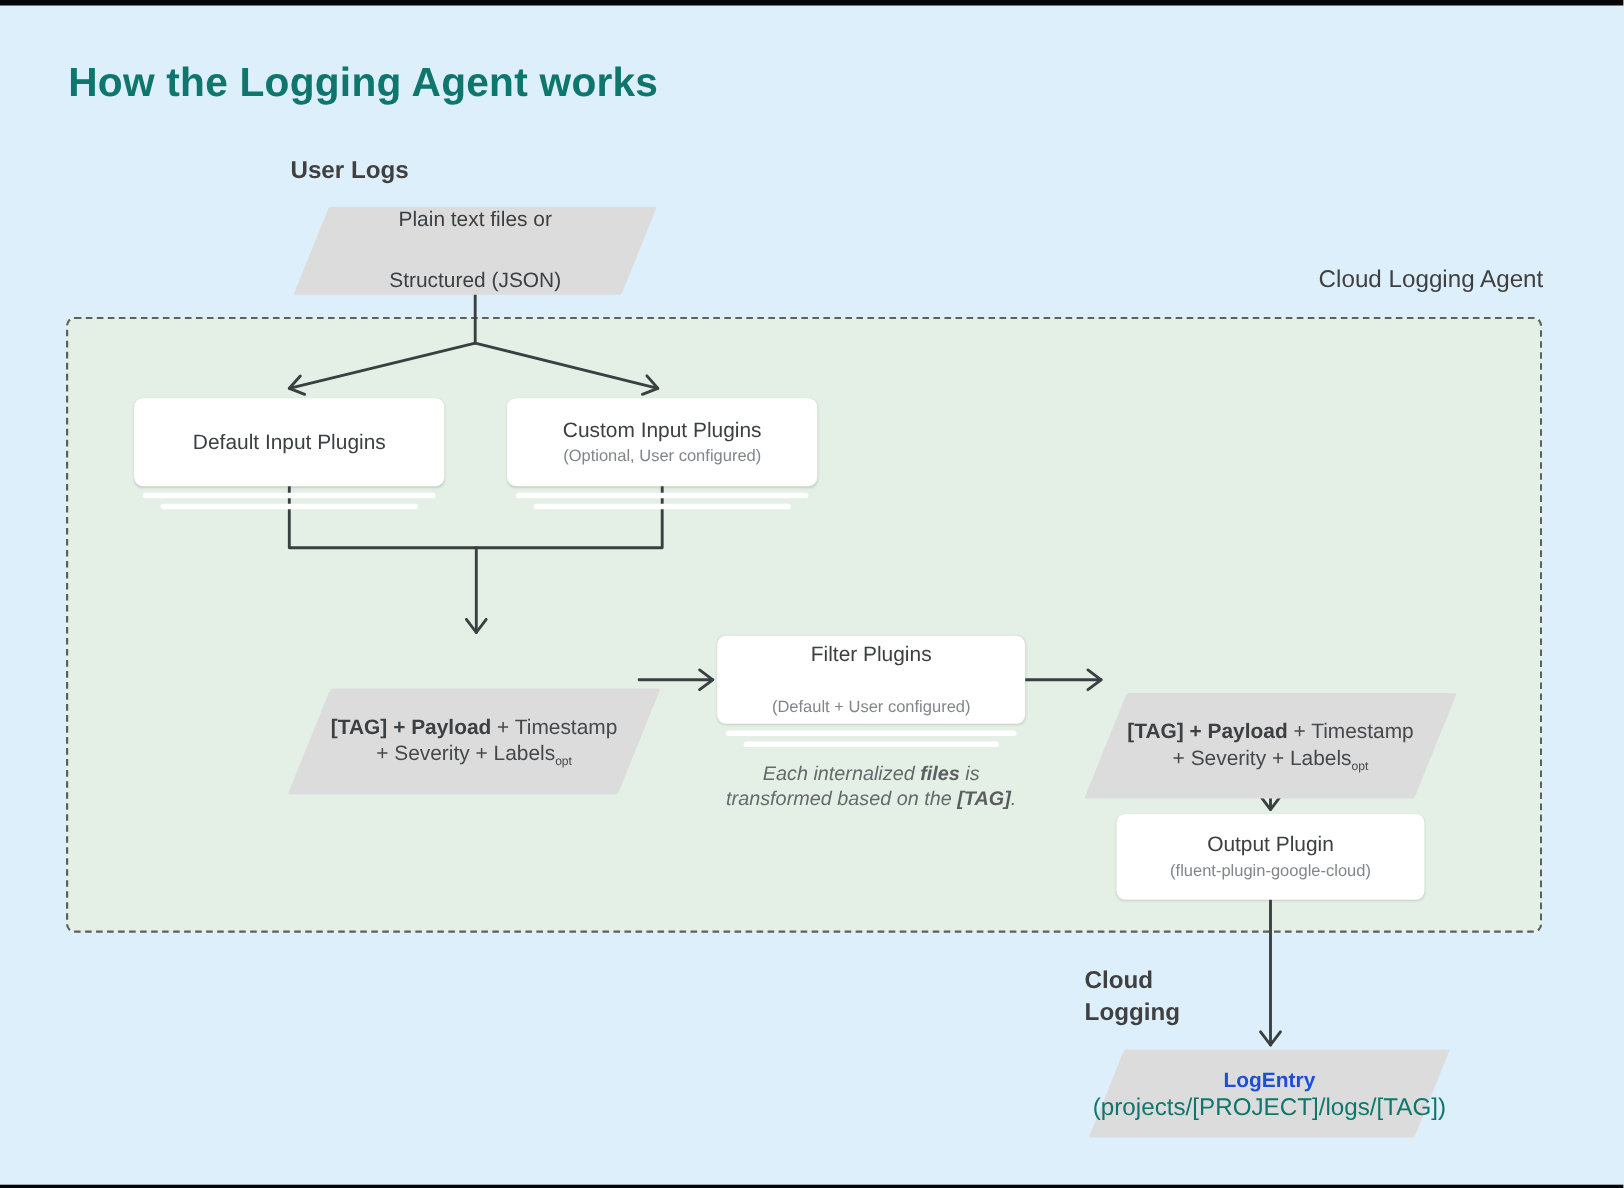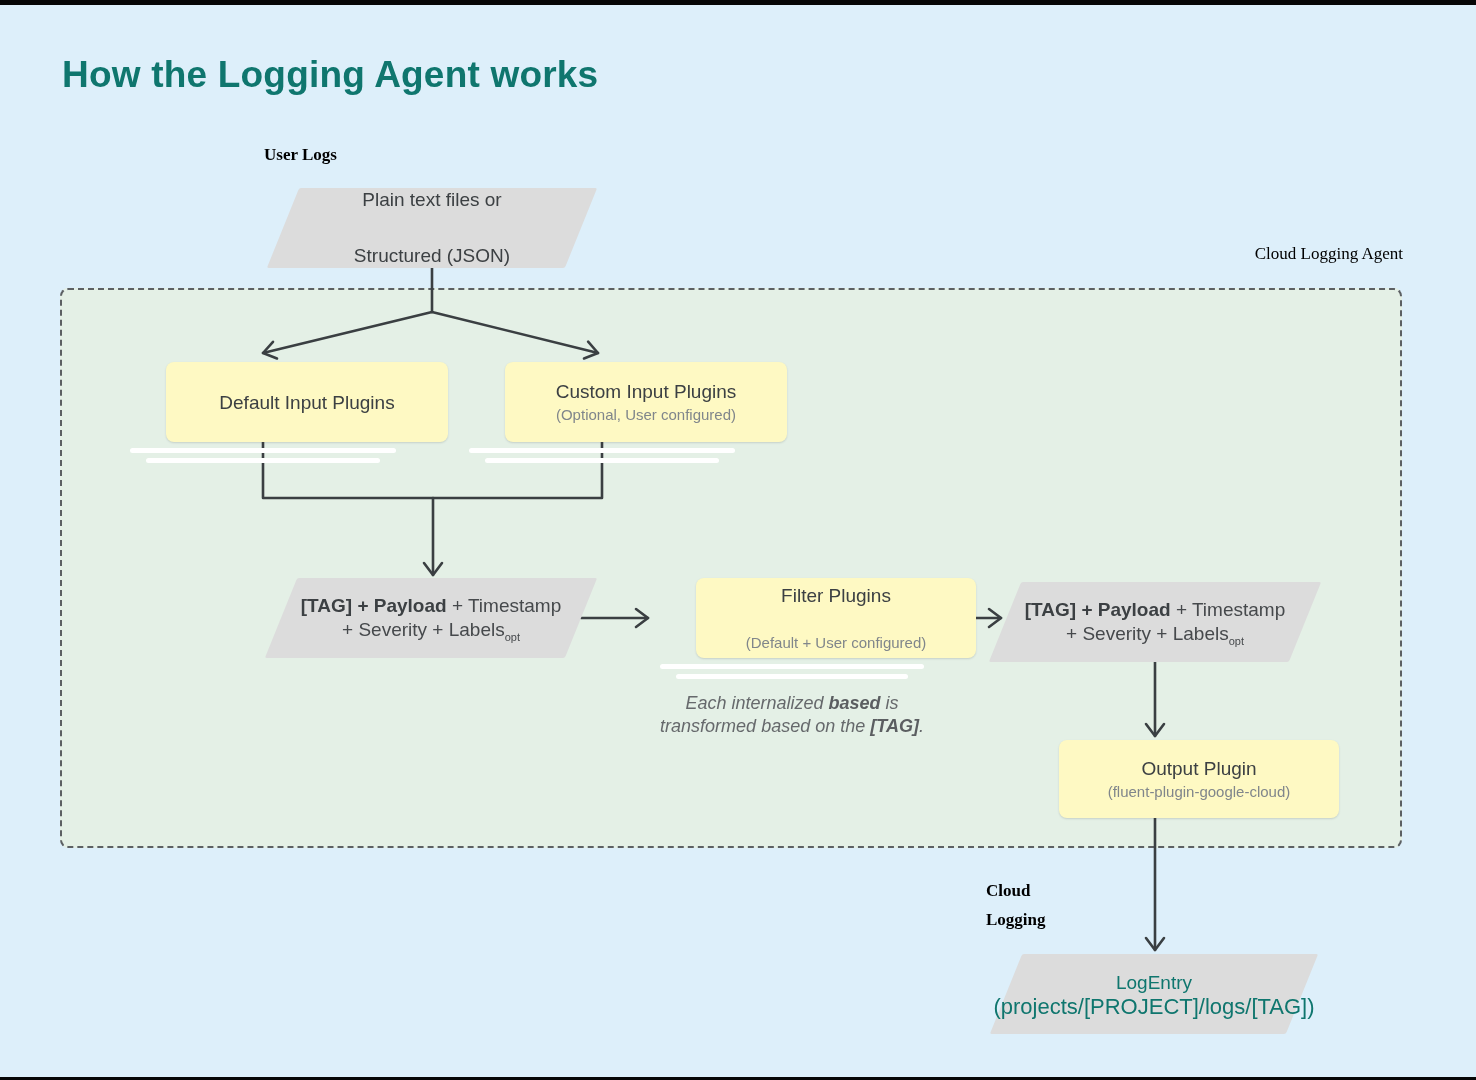--- a/index.html
+++ b/index.html
@@ -15,45 +15,44 @@
   .edge-bar { position:absolute; left:0; width:1476px; background:#060606; }
   .edge-bar.top { top:0; height:5px; }
   .edge-bar.bottom { bottom:0; height:3px; }
 
   .page-title {
     position:absolute; left:62px; top:54px;
     font-size:37px; font-weight:700; letter-spacing:0.2px; color:#0f766e;
   }
 
   .flow-label {
-    position:absolute; font-size:17px; font-weight:700; color:#000000; line-height:29px;font-family:Liberation Serif, serif;
+    position:absolute; font-size:22px; font-weight:700; color:#404040; line-height:29px;
   }
   .lbl-user-logs { left:264px; top:140px; }
   .lbl-agent { top:239px; right:73px; font-weight:400; }
   .lbl-log-records-left { left:257px; top:530px; }
   .lbl-log-records-right { left:986px; top:534px; }
   .lbl-cloud-logging { left:986px; top:876px; }
 
   .agent-panel {
     position:absolute; left:60px; top:288px; width:1342px; height:560px;
     background:#e4f0e6;
     border:2px dashed #5c6063;
     border-radius:8px;
   }
 
   svg.connectors { position:absolute; inset:0; z-index:2; pointer-events:none; }
   svg.connectors path { stroke:#3a3f42; stroke-width:2.6; fill:none; stroke-linecap:round; stroke-linejoin:round; }
 
   .card {
     position:absolute; z-index:3;
-    background:#fef9c3; border-radius:8px;
+    background:#ffffff; border-radius:8px;
     box-shadow:0 1px 2px rgba(60,64,67,0.18);
     display:flex; flex-direction:column; align-items:center; justify-content:center;
     text-align:center;
-    margin-left:44px;
   }
   .card .card-title { font-size:19px; color:#3c4043; line-height:25px; }
   .card .card-subtitle { font-size:15px; color:#80868b; line-height:21px; }
   .card-default { left:122px; top:362px; width:282px; height:80px; }
   .card-custom  { left:461px; top:362px; width:282px; height:80px; }
   .card-filter  { left:652px; top:578px; width:280px; height:80px;gap:24px; }
   .card-output  { left:1015px; top:740px; width:280px; height:78px; }
 
   .stack-bar {
     position:absolute; z-index:3; height:5px; background:#ffffff; border-radius:3px;
@@ -63,28 +62,28 @@
   .para .para-shape {
     position:absolute; inset:0; background:#dcdcdc; border-radius:2px;
     transform:skewX(-22deg);
   }
   .para .para-content {
     position:absolute; inset:0; display:flex; flex-direction:column;
     align-items:center; justify-content:center; text-align:center;
   }
   .para-source { left:283px; top:188px; width:298px; height:80px; }
   .para-source .para-content { font-size:19px; color:#3c4043; line-height:24px;justify-content:space-between; }
-  .para-record { width:300px; height:80px; }
+  .para-record { width:300px; height:96px;margin-top:48px; }
   .para-record-left { left:281px; top:578px; }
   .para-record-right { left:1005px; top:582px; }
   .para-record .para-content { font-size:19px; color:#46494c; line-height:24px; }
   .para-record b { color:#3c4043; }
   .para-record sub { font-size:11px; line-height:0; }
   .para-logentry { left:1006px; top:954px; width:296px; height:80px; }
-  .para-logentry .pl-title { font-size:19px; color:#0f766e; line-height:26px; }
+  .para-logentry .pl-title { font-size:19px; color:#1d4ed8; line-height:26px;font-weight:bold; }
   .para-logentry .pl-subtitle { font-size:22px; color:#0f766e; line-height:22px; }
 
   .filter-note {
     position:absolute; z-index:3; left:642px; top:692px; width:300px;
     text-align:center; font-style:italic; font-size:18px; line-height:23px; color:#66696c;
   }
   .filter-note b { color:#5b5e61; }
 </style>
 </head>
 <body>
@@ -156,21 +155,21 @@
   </div>
 
   <div class="card card-filter">
     <div class="card-title">Filter Plugins</div>
     <div class="card-subtitle">(Default + User configured)</div>
   </div>
   <div class="stack-bar" style="left:660px; top:664px; width:264px;"></div>
   <div class="stack-bar" style="left:676px; top:674px; width:232px;"></div>
 
   <div class="filter-note">
-    <div><span>Each internalized </span><b>based</b><span> is</span></div>
+    <div><span>Each internalized </span><b>files</b><span> is</span></div>
     <div><span>transformed based on the </span><b>[TAG]</b><span>.</span></div>
   </div>
 
   <div class="para para-record para-record-right">
     <div class="para-shape"></div>
     <div class="para-content">
       <span><b>[TAG] + Payload</b><span> + Timestamp</span></span>
       <span><span>+ Severity + Labels</span><sub>opt</sub></span>
     </div>
   </div>

